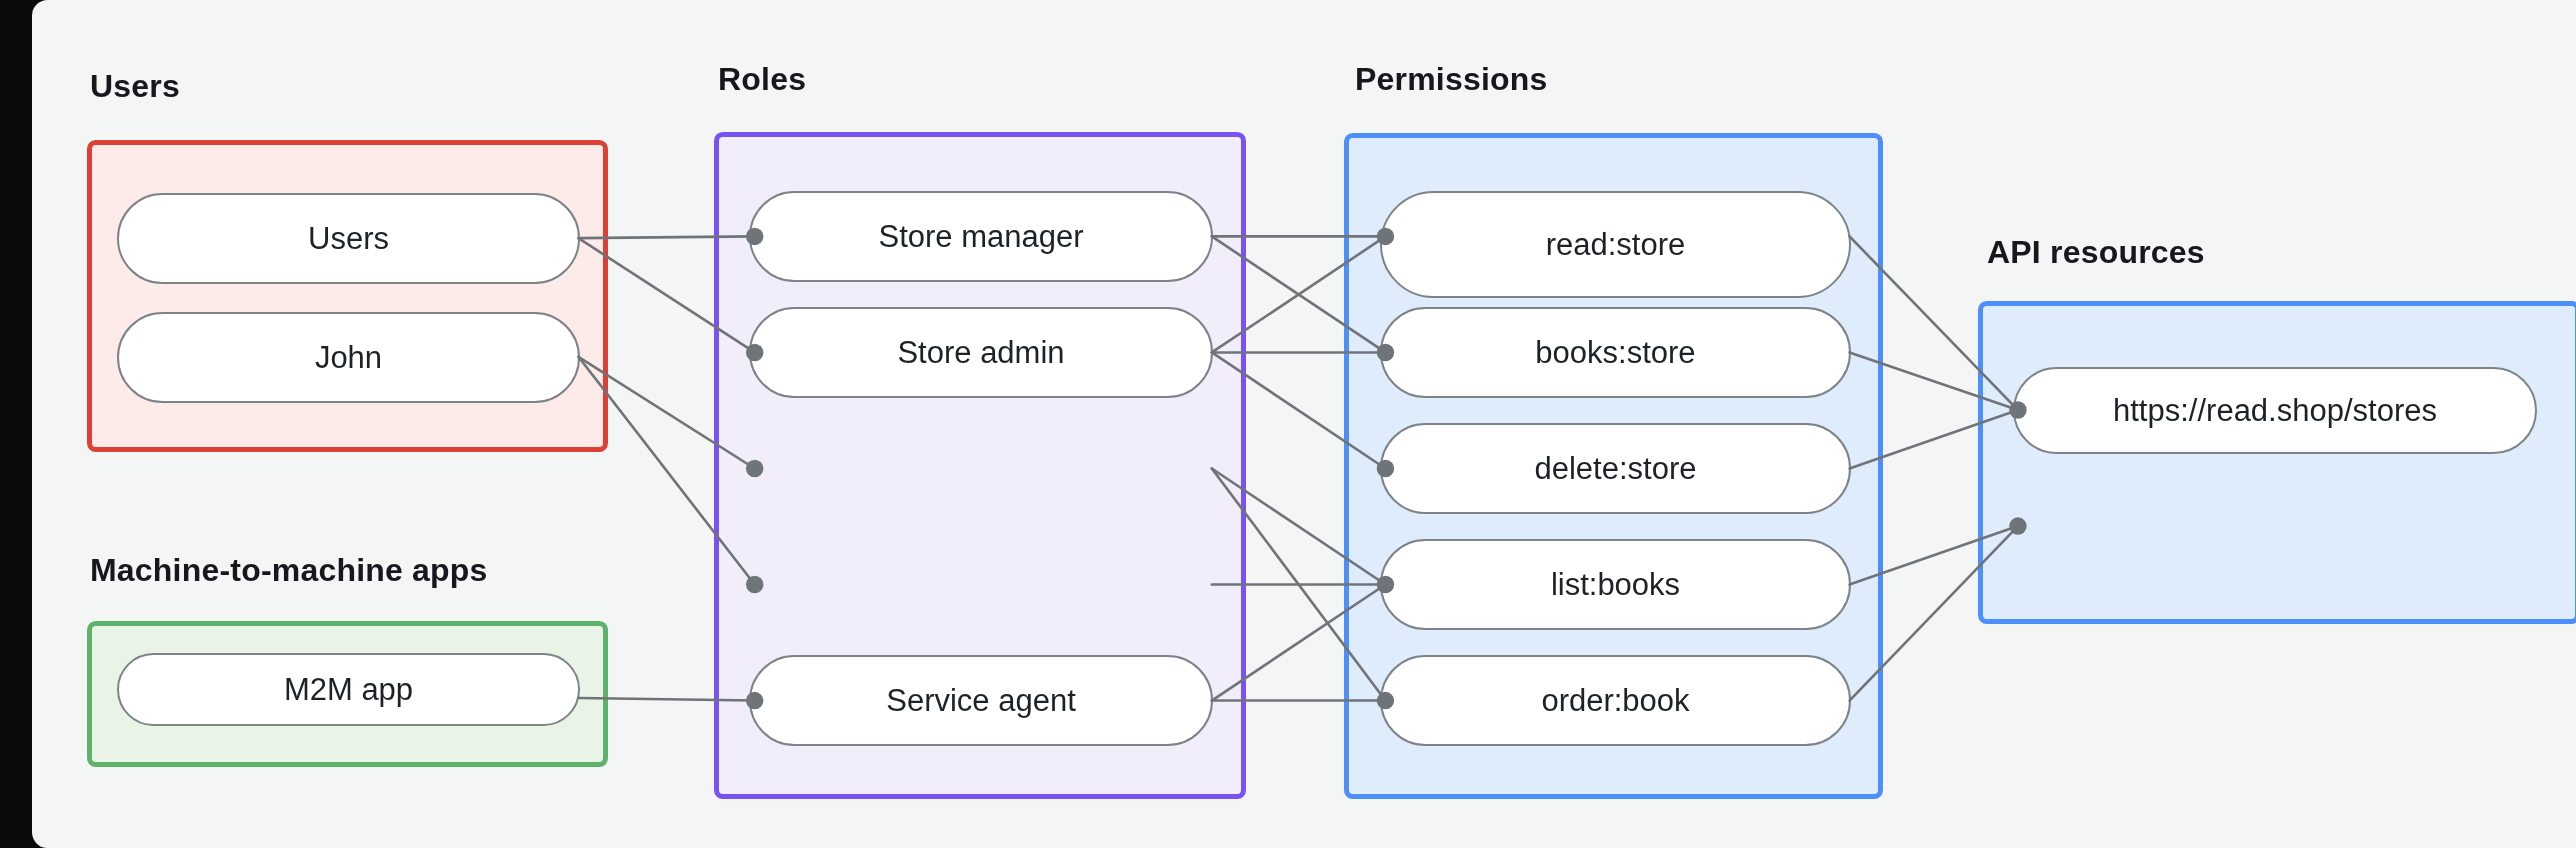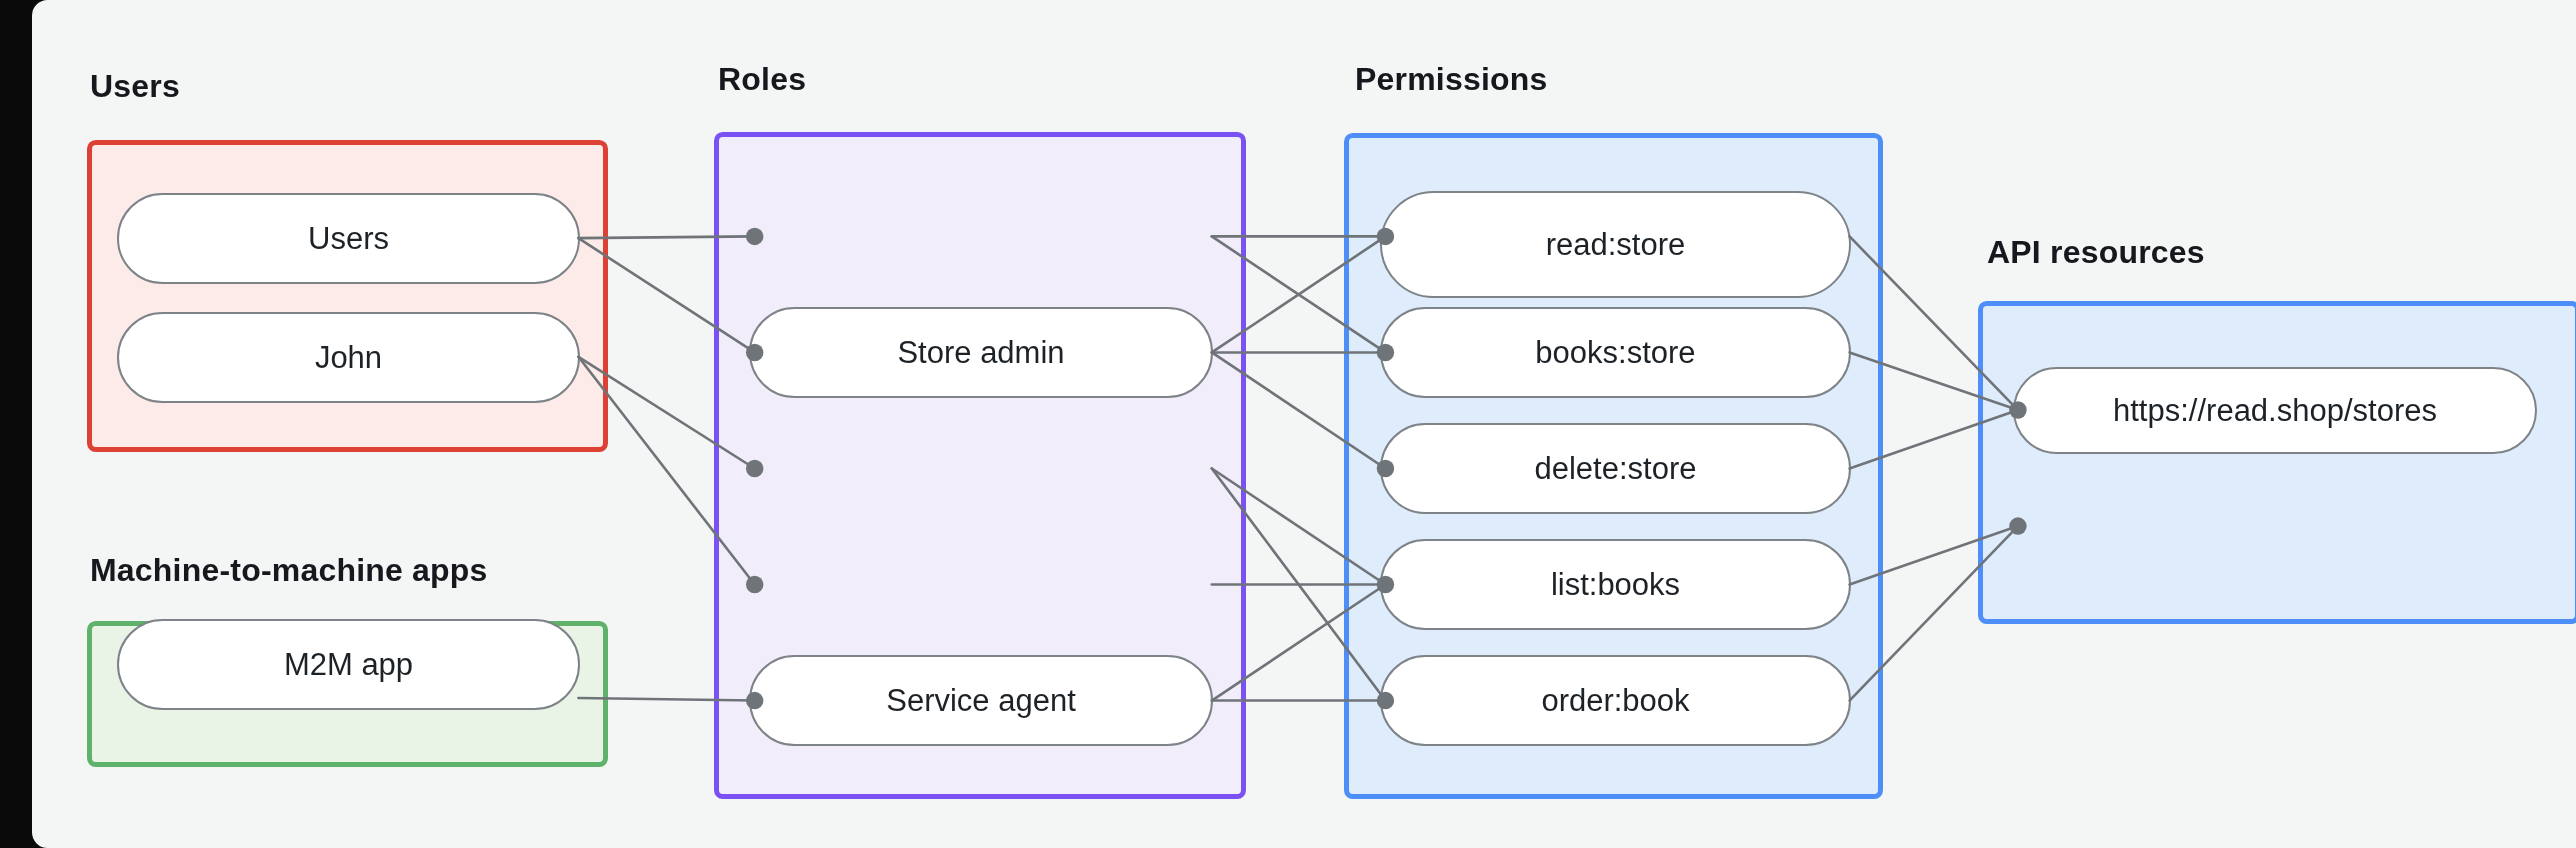--- a/index.html
+++ b/index.html
@@ -55,26 +55,29 @@
   <div class="gbox" style="left: 55px; top: 140px; width: 521px; height: 312px; border-color: rgb(221, 65, 54); background: rgb(252, 235, 233);"></div>
   <div class="pill" style="left:85px;top:193px;width:463px;height:91px">
     <span>Users</span>
   </div>
   <div class="pill" style="left:85px;top:312px;width:463px;height:91px">
     <span>John</span>
   </div>
 
   <div class="glabel" style="left:58px;top:552px">Machine-to-machine apps</div>
   <div class="gbox" style="left: 55px; top: 621px; width: 521px; height: 146px; border-color: rgb(95, 178, 106); background: rgb(233, 244, 231);"></div>
-  <div class="pill" style="left:85px;top:619px;width:463px;height:91px">
+  <div class="pill" style="left:85px;top:653px;width:463px;height:73px">
     <span>M2M app</span>
   </div>
 
   <div class="glabel" style="left:686px;top:61px">Roles</div>
   <div class="gbox" style="left: 682px; top: 132px; width: 532px; height: 667px; border-color: rgb(122, 82, 244); background: rgb(242, 237, 251);"></div>
+  <div class="pill" style="left:717px;top:191px;width:464px;height:91px">
+    <span>Store manager</span>
+  </div>
   <div class="pill" style="left:717px;top:307px;width:464px;height:91px">
     <span>Store admin</span>
   </div>
   <div class="pill" style="left:717px;top:655px;width:464px;height:91px">
     <span>Service agent</span>
   </div>
 
   <div class="glabel" style="left:1323px;top:61px">Permissions</div>
   <div class="gbox" style="left: 1312px; top: 133px; width: 539px; height: 666px; border-color: rgb(78, 142, 248); background: rgb(223, 236, 252);"></div>
   <div class="pill" style="left:1348px;top:191px;width:471px;height:107px">

